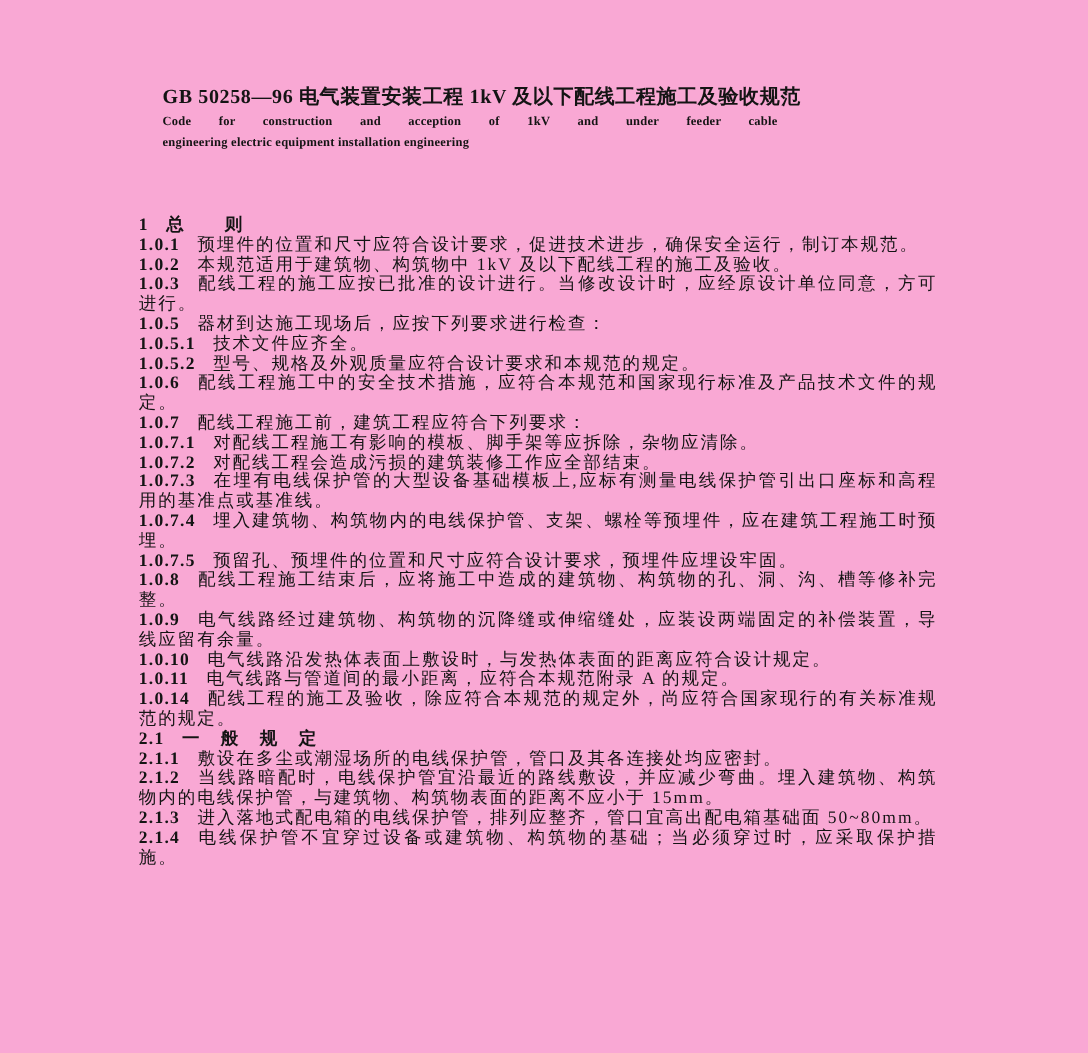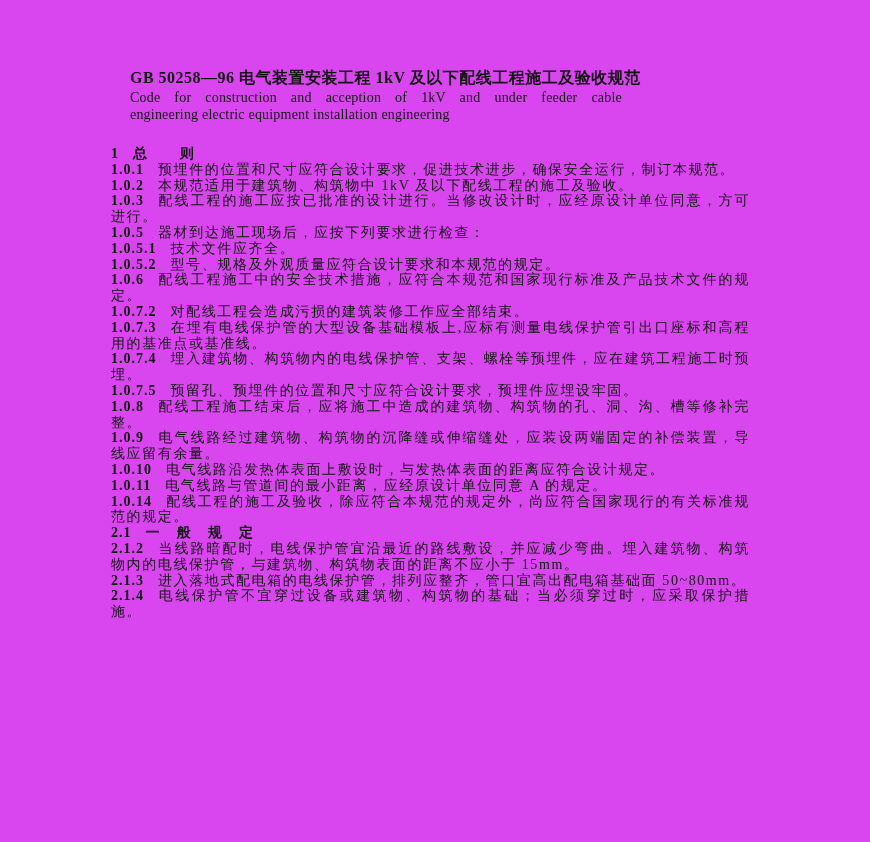--- a/index.html
+++ b/index.html
@@ -4,38 +4,38 @@
 <style>
   html,body{margin:0;padding:0;}
   body{
     width:870px;height:842px;
     background:#ffffff;
     font-family:"Liberation Serif","DejaVu Serif",serif;
     color:#141414;
     position:relative;
     overflow:hidden;
   }
-  .page{position:absolute;inset:0;background:#d946ef;}
+  .page{position:absolute;inset:0;background:#f9a8d4;}
   .title-block{
     position:absolute;left:130px;top:68px;width:492px;
   }
   .title-zh{
     font-size:16px;font-weight:bold;letter-spacing:0.5px;
     white-space:nowrap;line-height:19px;margin-bottom:2px;
   }
   .title-en{
-    font-size:14px;font-weight:normal;line-height:17px;
+    font-size:10px;font-weight:bold;line-height:17px;
     letter-spacing:0.2px;
   }
   .title-en.justified{
     text-align:justify;
     text-align-last:justify;
   }
   .body-text{
-    position:absolute;left:111px;top:146px;width:639px;
+    position:absolute;left:111px;top:173px;width:639px;
     font-size:14px;line-height:15.8px;letter-spacing:1.6px;
     text-align:justify;
   }
   .clause{margin:0;}
   .clause .num{
     font-weight:bold;
     letter-spacing:1px;
     margin-right:14px;
   }
   .clause.head{font-weight:bold;}
@@ -52,27 +52,30 @@
 
   <main class="body-text" id="doc-body">
       <p class="clause head"><span class="num">1</span><span class="txt">总　　则</span></p>
       <p class="clause"><span class="num">1.0.1</span><span class="txt">预埋件的位置和尺寸应符合设计要求，促进技术进步，确保安全运行，制订本规范。</span></p>
       <p class="clause"><span class="num">1.0.2</span><span class="txt">本规范适用于建筑物、构筑物中 1kV 及以下配线工程的施工及验收。</span></p>
       <p class="clause"><span class="num">1.0.3</span><span class="txt">配线工程的施工应按已批准的设计进行。当修改设计时，应经原设计单位同意，方可进行。</span></p>
       <p class="clause"><span class="num">1.0.5</span><span class="txt">器材到达施工现场后，应按下列要求进行检查：</span></p>
       <p class="clause"><span class="num">1.0.5.1</span><span class="txt">技术文件应齐全。</span></p>
       <p class="clause"><span class="num">1.0.5.2</span><span class="txt">型号、规格及外观质量应符合设计要求和本规范的规定。</span></p>
       <p class="clause"><span class="num">1.0.6</span><span class="txt">配线工程施工中的安全技术措施，应符合本规范和国家现行标准及产品技术文件的规定。</span></p>
+      <p class="clause"><span class="num">1.0.7</span><span class="txt">配线工程施工前，建筑工程应符合下列要求：</span></p>
+      <p class="clause"><span class="num">1.0.7.1</span><span class="txt">对配线工程施工有影响的模板、脚手架等应拆除，杂物应清除。</span></p>
       <p class="clause"><span class="num">1.0.7.2</span><span class="txt">对配线工程会造成污损的建筑装修工作应全部结束。</span></p>
       <p class="clause"><span class="num">1.0.7.3</span><span class="txt">在埋有电线保护管的大型设备基础模板上,应标有测量电线保护管引出口座标和高程用的基准点或基准线。</span></p>
       <p class="clause"><span class="num">1.0.7.4</span><span class="txt">埋入建筑物、构筑物内的电线保护管、支架、螺栓等预埋件，应在建筑工程施工时预埋。</span></p>
       <p class="clause"><span class="num">1.0.7.5</span><span class="txt">预留孔、预埋件的位置和尺寸应符合设计要求，预埋件应埋设牢固。</span></p>
       <p class="clause"><span class="num">1.0.8</span><span class="txt">配线工程施工结束后，应将施工中造成的建筑物、构筑物的孔、洞、沟、槽等修补完整。</span></p>
       <p class="clause"><span class="num">1.0.9</span><span class="txt">电气线路经过建筑物、构筑物的沉降缝或伸缩缝处，应装设两端固定的补偿装置，导线应留有余量。</span></p>
       <p class="clause"><span class="num">1.0.10</span><span class="txt">电气线路沿发热体表面上敷设时，与发热体表面的距离应符合设计规定。</span></p>
-      <p class="clause"><span class="num">1.0.11</span><span class="txt">电气线路与管道间的最小距离，应经原设计单位同意 A 的规定。</span></p>
+      <p class="clause"><span class="num">1.0.11</span><span class="txt">电气线路与管道间的最小距离，应符合本规范附录 A 的规定。</span></p>
       <p class="clause"><span class="num">1.0.14</span><span class="txt">配线工程的施工及验收，除应符合本规范的规定外，尚应符合国家现行的有关标准规范的规定。</span></p>
       <p class="clause head"><span class="num">2.1</span><span class="txt">一　般　规　定</span></p>
+      <p class="clause"><span class="num">2.1.1</span><span class="txt">敷设在多尘或潮湿场所的电线保护管，管口及其各连接处均应密封。</span></p>
       <p class="clause"><span class="num">2.1.2</span><span class="txt">当线路暗配时，电线保护管宜沿最近的路线敷设，并应减少弯曲。埋入建筑物、构筑物内的电线保护管，与建筑物、构筑物表面的距离不应小于 15mm。</span></p>
       <p class="clause"><span class="num">2.1.3</span><span class="txt">进入落地式配电箱的电线保护管，排列应整齐，管口宜高出配电箱基础面 50~80mm。</span></p>
       <p class="clause"><span class="num">2.1.4</span><span class="txt">电线保护管不宜穿过设备或建筑物、构筑物的基础；当必须穿过时，应采取保护措施。</span></p>
     </main>
 </div>
 
 </body></html>

